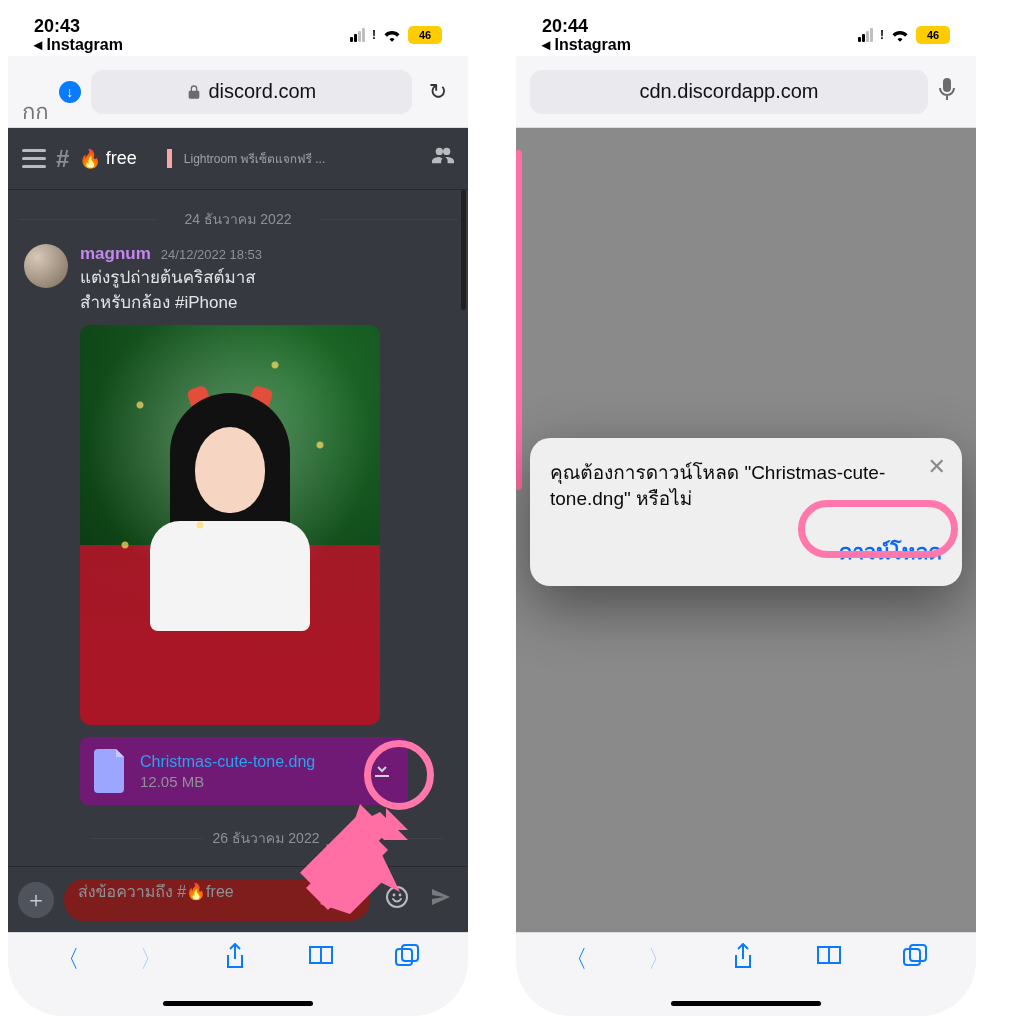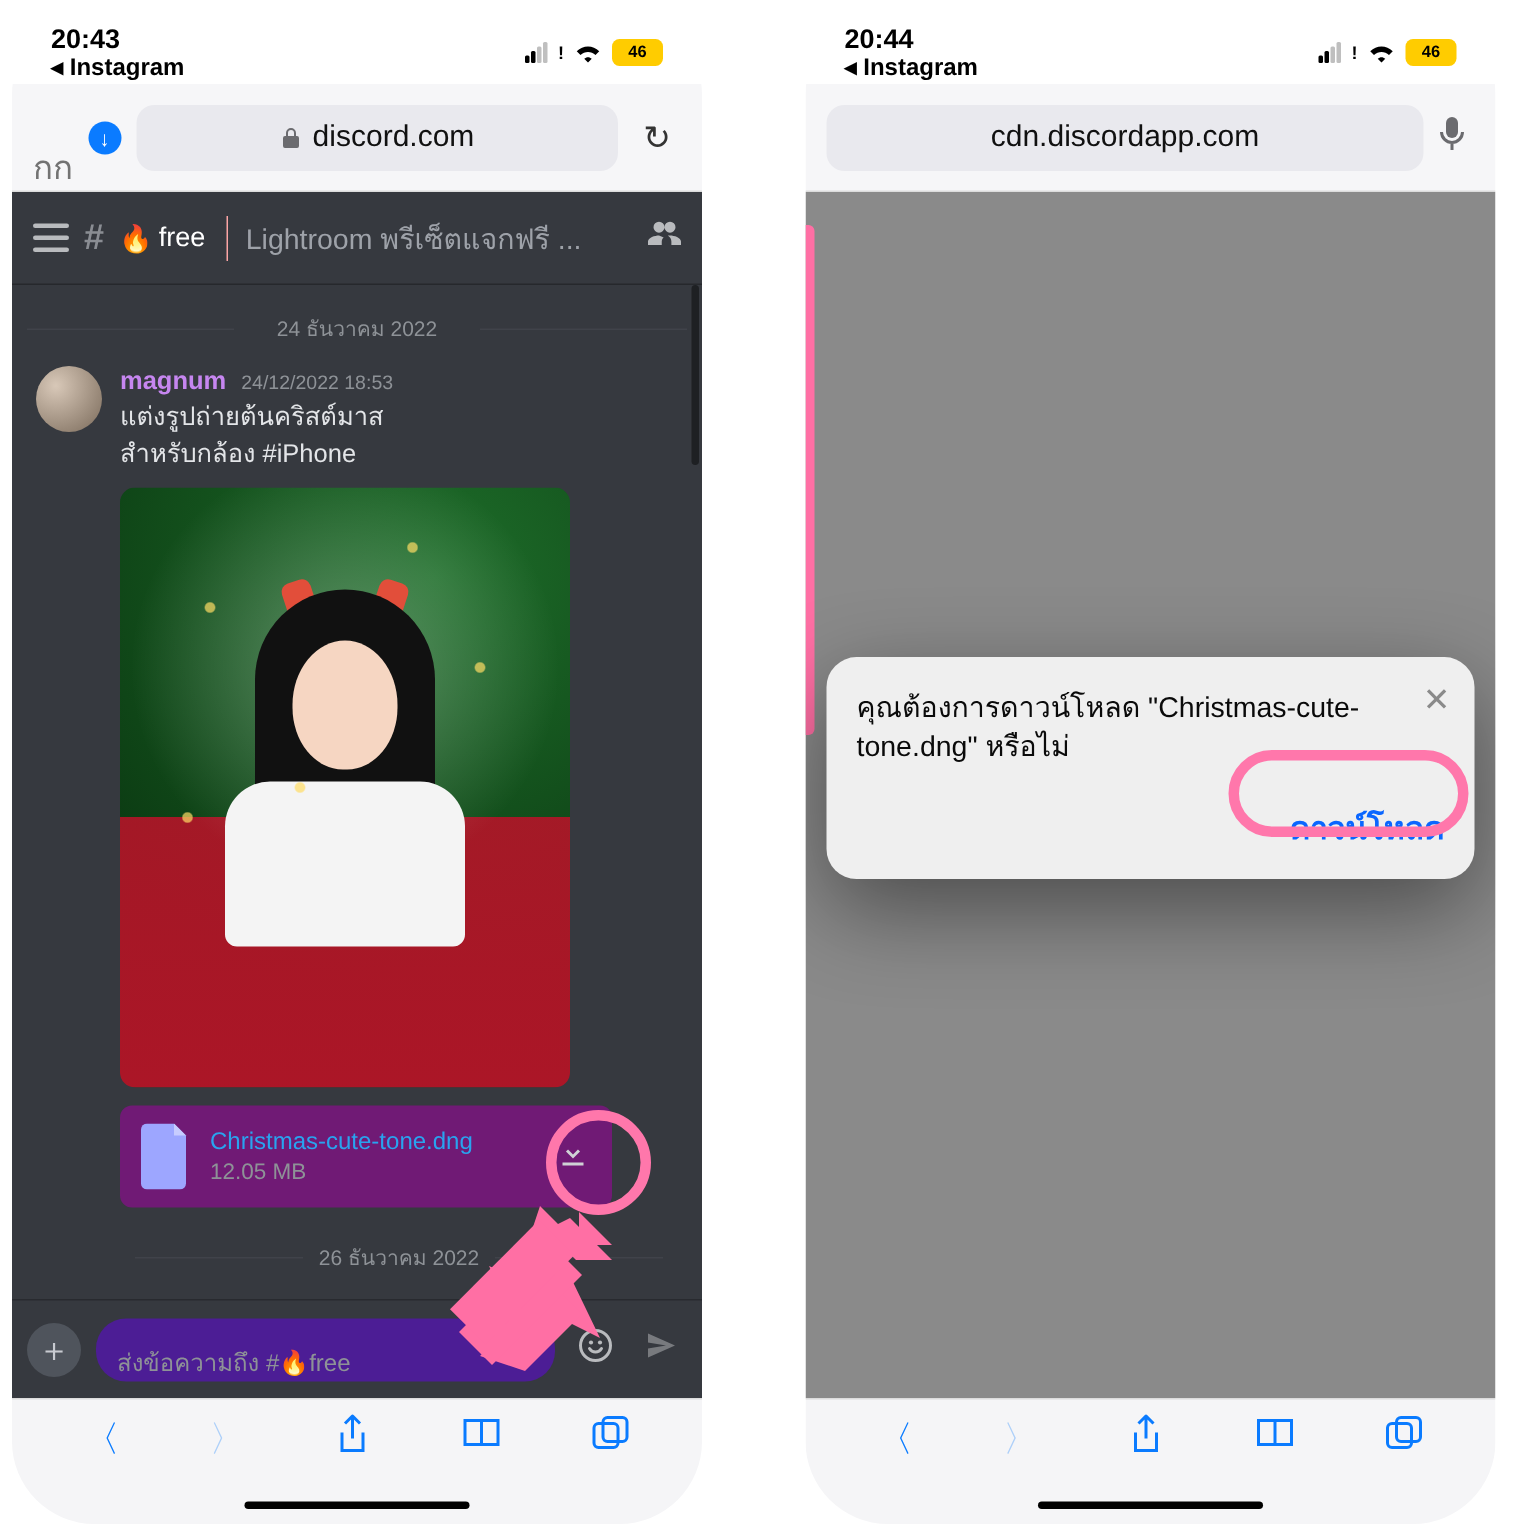--- a/index.html
+++ b/index.html
@@ -2,21 +2,21 @@
 <html><head>
 <meta charset="utf-8">
 <style>
   * { box-sizing: border-box; margin: 0; padding: 0; }
   html, body {
     width: 1024px; height: 1024px;
     background: #fff;
     font-family: -apple-system, BlinkMacSystemFont, "Helvetica Neue", Arial, sans-serif;
     overflow: hidden;
   }
-  .stage { display: flex; width: 1024px; height: 1024px; gap: 21px; }
+  .stage { display: flex; width: 1024px; height: 1024px; }
   .phone {
     position: relative;
     width: 460px; height: 1008px;
     margin: 8px 8px;
     background: #fff;
     border-radius: 55px;
     overflow: hidden;
   }
   .phone.left { margin-right: 40px; }
 
@@ -72,21 +72,21 @@
     background:#36393f; color:#dcddde; overflow:hidden;
   }
   .dc-header {
     height:62px; display:flex; align-items:center; gap:10px; padding:0 14px;
     border-bottom:1px solid #26282c;
   }
   .burger { display:flex; flex-direction:column; gap:5px; }
   .burger span { display:block; width:24px; height:3px; background:#b9bbbe; border-radius:2px; }
   .hash { color:#8a8d93; font-size:24px; font-weight:700; }
   .chan-name { color:#fff; font-size:18px; display:flex; align-items:center; gap:4px;}
-  .chan-sub { color:#9ea2a9; font-size:19px; flex:1; overflow:hidden; white-space:nowrap; text-overflow:ellipsis; border-left:1px solid #fca5a5; padding-left:12px; margin-left:4px;}
+  .chan-sub { color:#9ea2a9; font-size:12px; flex:1; overflow:hidden; white-space:nowrap; text-overflow:ellipsis; border-left:5px solid #fca5a5; padding-left:12px; margin-left:20px;}
   .people-ic { color:#b9bbbe; font-size:20px;}
   .dc-body { position:relative; height:calc(100% - 62px - 66px); overflow:hidden; }
   .dc-scrollthumb { position:absolute; right:2px; top:0; width:5px; height:120px; background:#1e2023; border-radius:3px;}
   .date-divider { text-align:center; color:#8e9297; font-size:14px; margin:18px 0 10px; position:relative;}
   .date-divider::before,.date-divider::after{content:"";position:absolute;top:50%;width:30%;height:1px;background:#40434a;}
   .date-divider::before{left:10px;} .date-divider::after{right:10px;}
   .msg { display:flex; gap:12px; padding:4px 16px; }
   .avatar { width:44px; height:44px; border-radius:50%; background:radial-gradient(circle at 30% 30%, #d8c8b8, #7a6a5a); flex:0 0 44px; }
   .msg-main { flex:1; }
   .msg-head { display:flex; align-items:baseline; gap:10px; font-size:15px;}
@@ -128,21 +128,21 @@
   .file-name{ color:#29a3ef; font-size:16px; }
   .file-size{ color:#8e9297; font-size:15px; margin-top:2px;}
   .dl-btn { margin-left:auto; color:#cfd1d5; font-size:22px; }
 
   .dc-input {
     position:absolute; left:0; right:0; bottom:0; height:66px;
     display:flex; align-items:center; gap:10px; padding:0 10px;
     background:#36393f; border-top:1px solid rgba(0,0,0,.25);
   }
   .plus-circ{ width:36px; height:36px; border-radius:50%; background:#4f545c; color:#c7cad0; display:flex; align-items:center; justify-content:center; font-size:22px;}
-  .dc-text{ flex:1; background:#4c1d95; color:#8e9297; border-radius:20px; height:42px; display:flex; align-items:flex-end; padding:0 14px; font-size:16px;}
+  .dc-text{ flex:1; background:#7f1d1d; color:#8e9297; border-radius:20px; height:42px; display:flex; align-items:flex-start; padding:0 14px; font-size:16px;}
   .emoji-ic, .send-ic { color:#b9bbbe; font-size:22px; width:34px; text-align:center;}
   .send-ic{opacity:.5;}
 
   
   .hl-circle{
     position:absolute; border:7px solid #ff77ab; border-radius:50%;
   }
   .hl-arrow{ position:absolute; }
   .hl-oval{
     position:absolute; border:7px solid #ff77ab; border-radius:32px;

